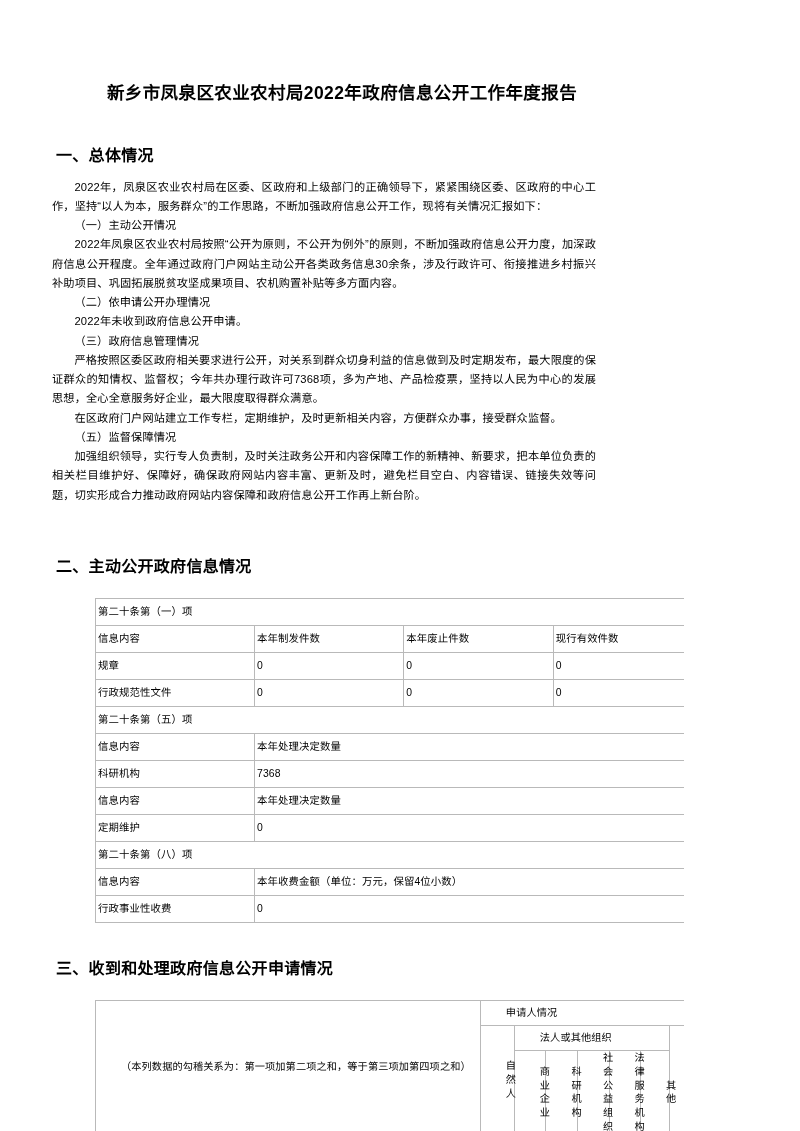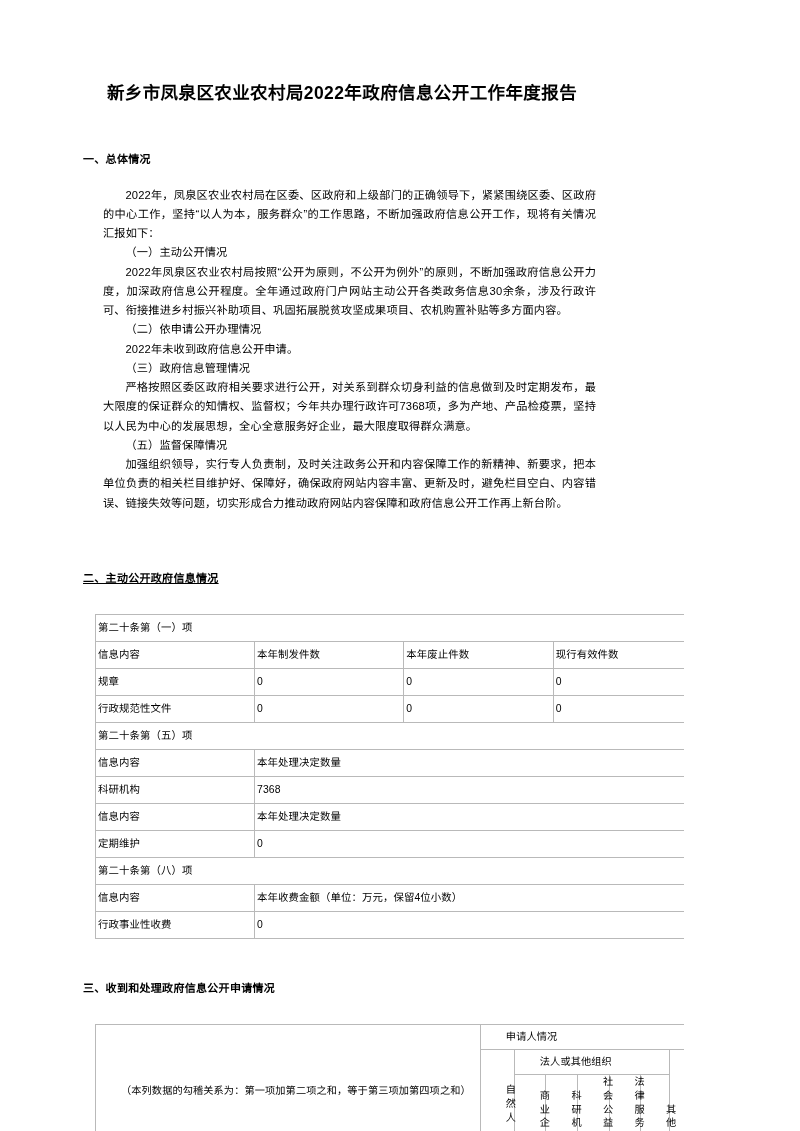--- a/index.html
+++ b/index.html
@@ -30,31 +30,31 @@
     font-size: 17.5px;
     font-weight: bold;
     letter-spacing: 0.4px;
     margin: 0;
     padding-top: 81px;
     line-height: 1.4;
   }
 
   
   .section-heading {
-    font-size: 11px;
+    font-size: 16px;
     font-weight: bold;
-    margin: 8px;
-    padding-left: 75px;
+    margin: 0;
+    padding-left: 56px;
     letter-spacing: 0.3px;
   }
   .sec1-heading { padding-top: 36px; }
 
   
   .body-block {
-    padding-left: 103px;
+    padding-left: 52px;
     padding-right: 88px;
     padding-top: 12px;
     font-size: 11.2px;
     line-height: 1.72;
     text-align: justify;
     letter-spacing: 0.15px;
   }
   .para {
     margin: 0;
     text-indent: 2em;
@@ -84,21 +84,21 @@
     line-height: 1.35;
     letter-spacing: 0.1px;
     word-break: break-all;
   }
   td.band {
     height: 26px;
   }
   .t2-wrap { padding-top: 21px; }
   .t3-wrap { padding-top: 21px; }
 
-  .sec2-heading { padding-top: 48px; text-decoration: underline; }
+  .sec2-heading { padding-top: 48px; }
   .sec3-heading { padding-top: 32px; }
 
   
   table.app-table td {
     height: 24px;
     font-size: 10.2px;
     padding-left: 25px;
   }
   td.note-cell {
     font-size: 10.2px;
@@ -121,20 +121,21 @@
   <div class="section-heading sec1-heading">一、总体情况</div>
 
   <div class="body-block">
     <p class="para">2022年，凤泉区农业农村局在区委、区政府和上级部门的正确领导下，紧紧围绕区委、区政府的中心工作，坚持“以人为本，服务群众”的工作思路，不断加强政府信息公开工作，现将有关情况汇报如下：</p>
     <p class="para sub">（一）主动公开情况</p>
     <p class="para">2022年凤泉区农业农村局按照“公开为原则，不公开为例外”的原则，不断加强政府信息公开力度，加深政府信息公开程度。全年通过政府门户网站主动公开各类政务信息30余条，涉及行政许可、衔接推进乡村振兴补助项目、巩固拓展脱贫攻坚成果项目、农机购置补贴等多方面内容。</p>
     <p class="para sub">（二）依申请公开办理情况</p>
     <p class="para">2022年未收到政府信息公开申请。</p>
     <p class="para sub">（三）政府信息管理情况</p>
     <p class="para">严格按照区委区政府相关要求进行公开，对关系到群众切身利益的信息做到及时定期发布，最大限度的保证群众的知情权、监督权；今年共办理行政许可7368项，多为产地、产品检疫票，坚持以人民为中心的发展思想，全心全意服务好企业，最大限度取得群众满意。</p>
+    <p class="para">在区政府门户网站建立工作专栏，定期维护，及时更新相关内容，方便群众办事，接受群众监督。</p>
     <p class="para sub">（五）监督保障情况</p>
     <p class="para">加强组织领导，实行专人负责制，及时关注政务公开和内容保障工作的新精神、新要求，把本单位负责的相关栏目维护好、保障好，确保政府网站内容丰富、更新及时，避免栏目空白、内容错误、链接失效等问题，切实形成合力推动政府网站内容保障和政府信息公开工作再上新台阶。</p>
   </div>
 
   <div class="section-heading sec2-heading">二、主动公开政府信息情况</div>
 
   <div class="table-wrap t2-wrap">
     <table class="doc-table">
       <colgroup>
         <col style="width:26.2%">

